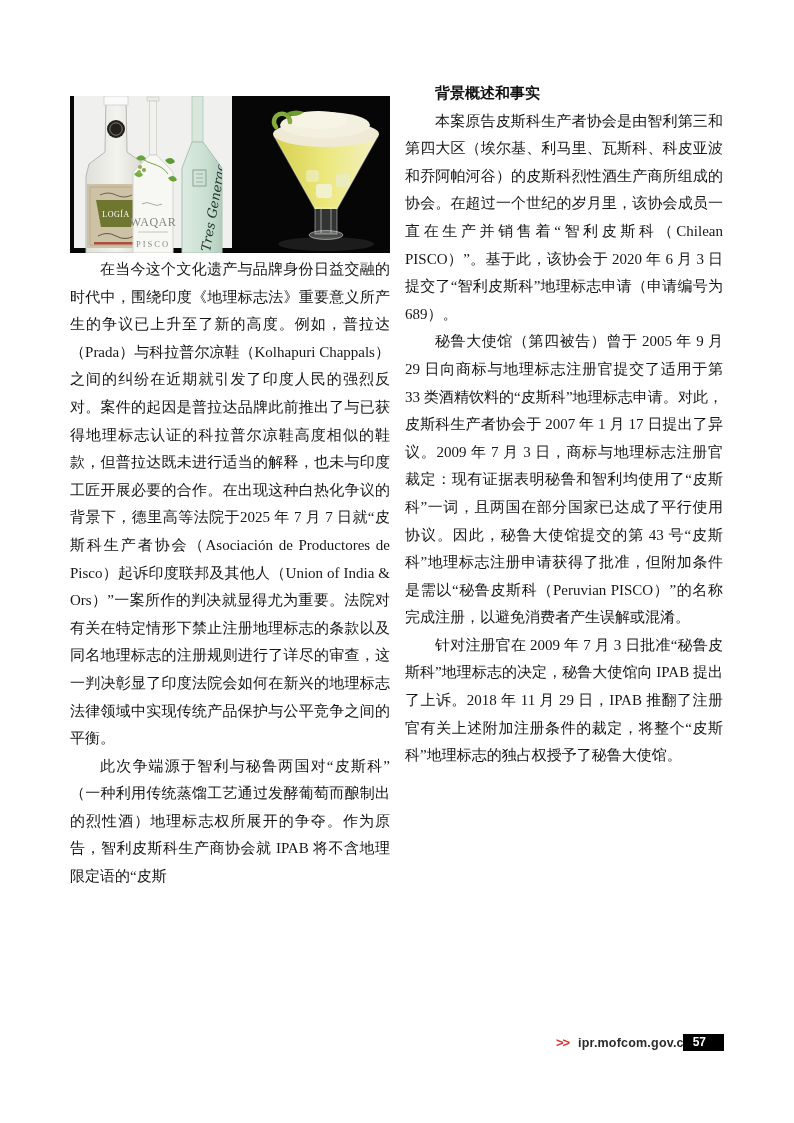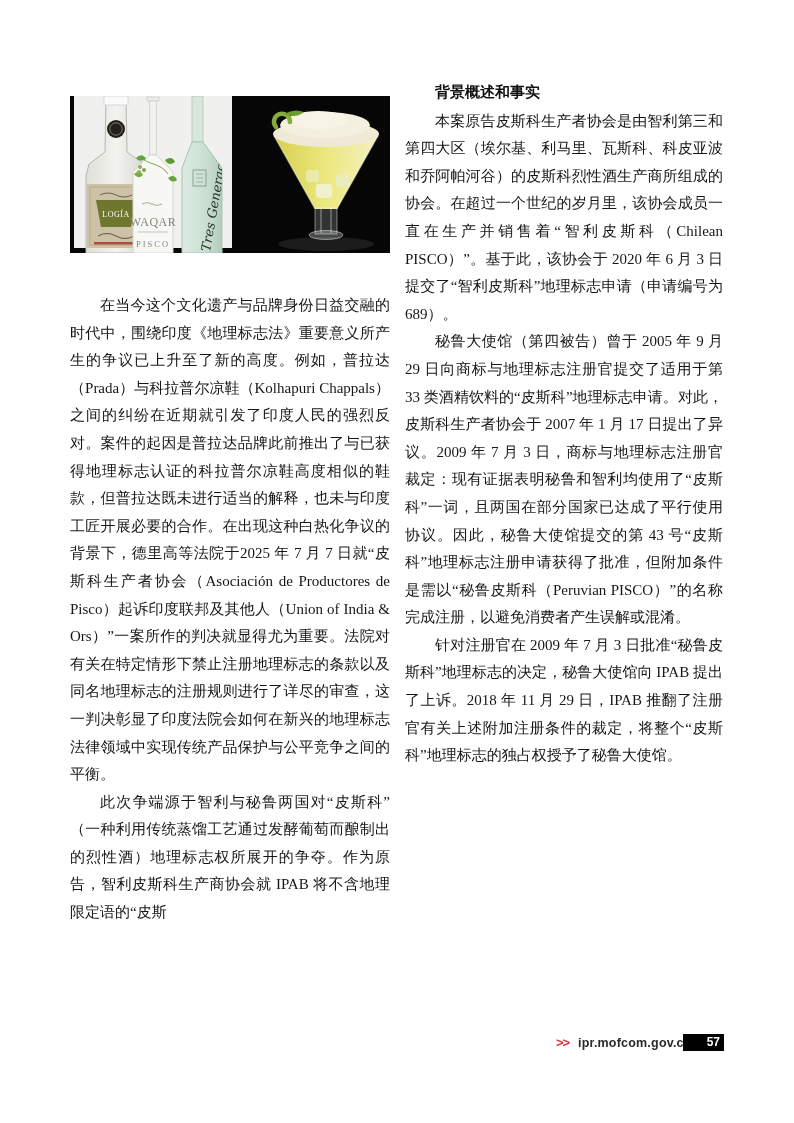--- a/index.html
+++ b/index.html
@@ -5,42 +5,42 @@
   html,body{margin:0;padding:0;background:#888;}
   .page{
     position:relative;width:794px;height:1123px;background:#ffffff;
     margin:0 auto;overflow:hidden;
     font-family:"Liberation Serif","DejaVu Serif",serif;
   }
   .column{
     position:absolute;width:320px;font-size:15px;line-height:27.6px;
     text-align:justify;color:#161616;
   }
-  #left-col{left:70px;top:256px;width:320px;margin-top:36px;}
+  #left-col{left:70px;top:256px;width:320px;}
   #right-col{left:405px;top:80px;width:318px;}
   .column p{margin:0;text-indent:2em;}
   .column p.cont{text-indent:0;}
   .column h3{
     margin:0;font-size:15px;line-height:27.6px;font-weight:700;text-indent:2em;
-    font-family:Liberation Mono, monospace;color:#111;
+    font-family:Liberation Serif, serif;color:#111;
   }
   .photo{position:absolute;left:70px;top:96px;width:320px;height:184px;}
   .photo svg{display:block;}
   .footer-chevron{
     position:absolute;left:556px;top:1035px;color:#e03131;
     font:700 13px/16px "Liberation Sans","DejaVu Sans",sans-serif;letter-spacing:-1px;
   }
   .footer-site{
     position:absolute;left:578px;top:1035px;color:#2b2b2b;
     font:700 12.5px/16px "Liberation Sans","DejaVu Sans",sans-serif;letter-spacing:0.2px;
   }
   .footer-pagebox{
     position:absolute;left:683px;top:1034px;width:41px;height:17px;background:#000;
     color:#fff;font:700 12px/17px "Liberation Sans","DejaVu Sans",sans-serif;
-    text-align:right;padding-right:4px;box-sizing:border-box;
+    text-align:right;padding-right:18px;box-sizing:border-box;
   }
 </style>
 </head>
 <body>
 
 <div class="page">
 
   <div class="photo">
     <svg viewBox="0 0 320 157" width="320" height="157">
       <defs>

